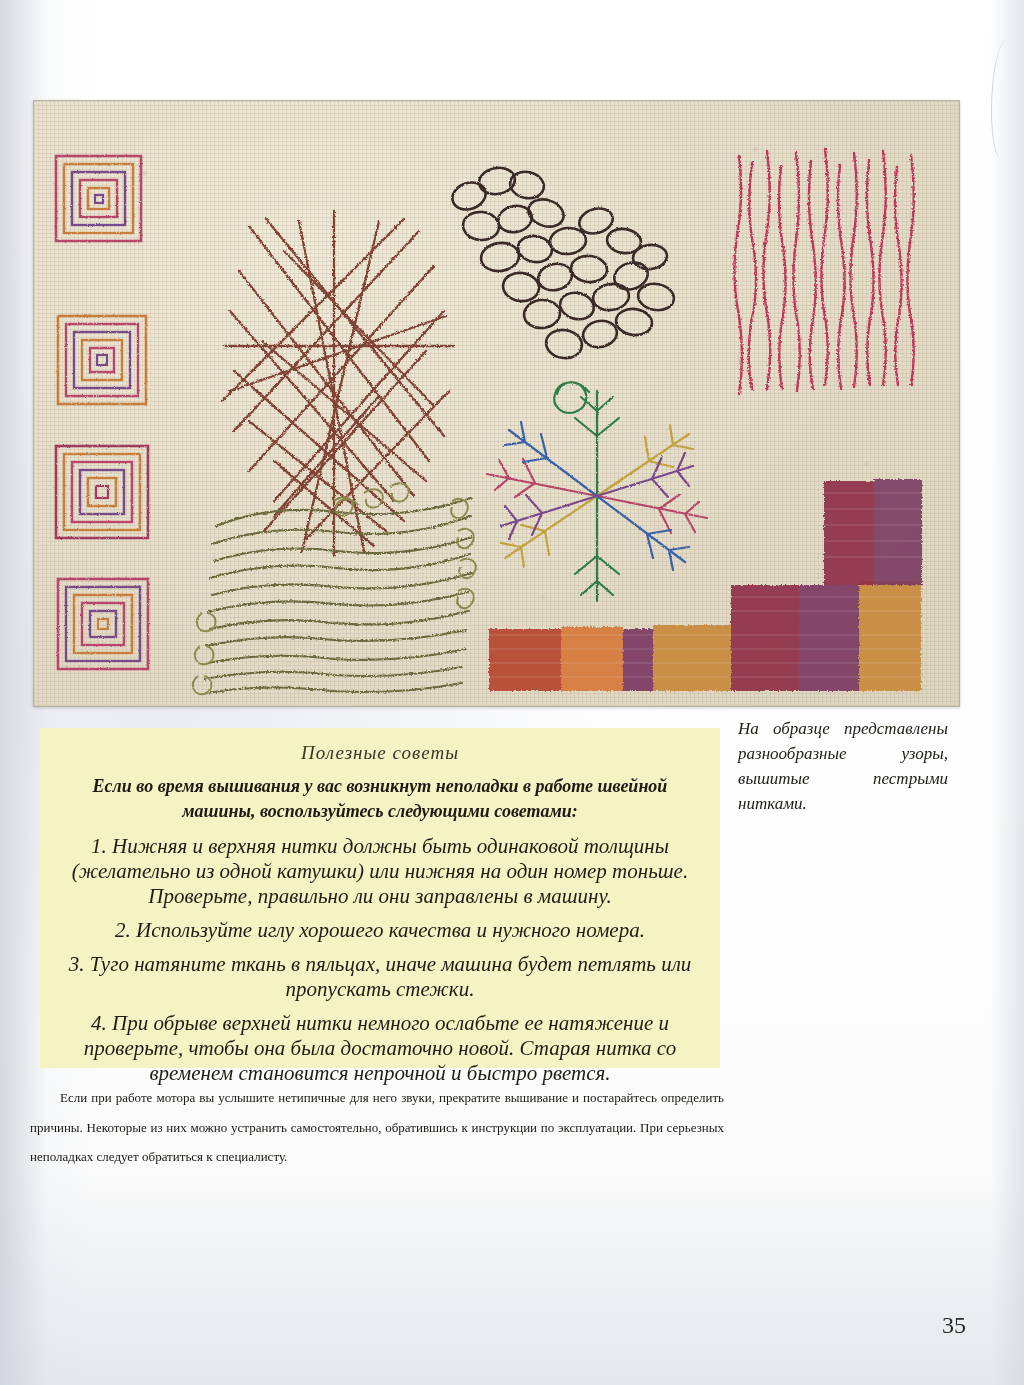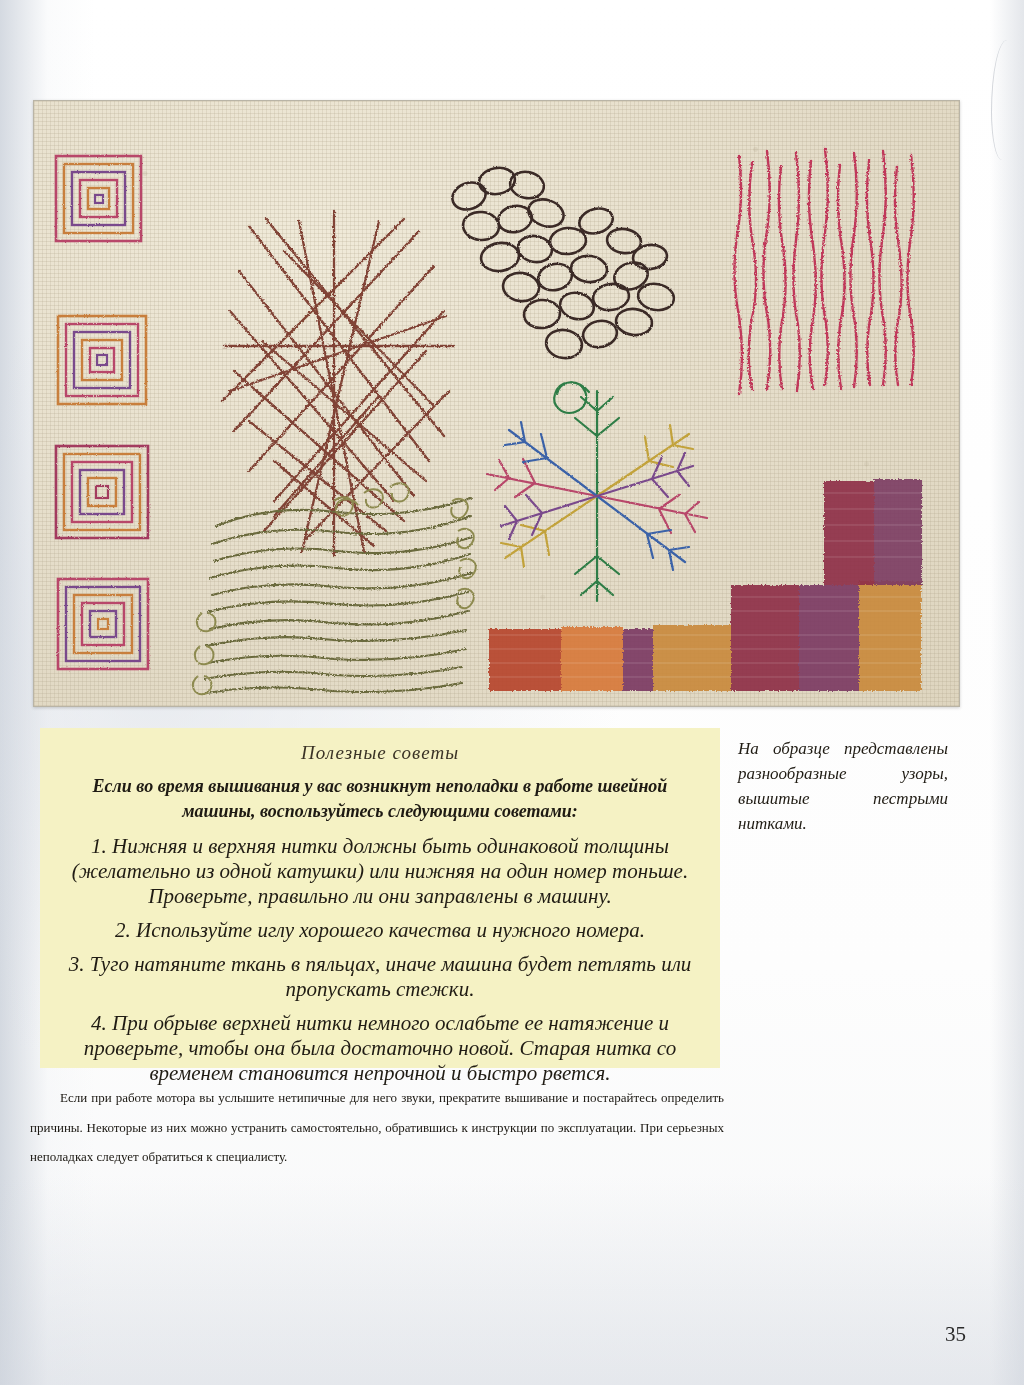--- a/index.html
+++ b/index.html
@@ -112,21 +112,21 @@
     font-size: 21px;
     line-height: 25px;
     color: #201c14;
     margin: 0 0 9px 0;
   }
 
   
   .caption {
     position: absolute;
     left: 738px;
-    top: 736px;
+    top: 716px;
     width: 210px;
     font-style: italic;
     font-size: 17px;
     line-height: 25px;
     color: #201c14;
     text-align: justify;
   }
   .caption .first-line { text-indent: 26px; }
 
   
@@ -138,22 +138,22 @@
     font-size: 13px;
     line-height: 29.5px;
     color: #1b1812;
     text-align: justify;
   }
   .body-text p { margin: 0; text-indent: 30px; }
 
   .page-number {
     position: absolute;
     right: 58px;
-    bottom: 38px;
-    font-size: 21px;
+    bottom: 46px;
+    font-size: 24px;
     color: #2a2a2a;
     font-family: "Liberation Serif", serif;
   }
 </style>
 </head>
 <body>
 
 <div class="page">
 
   <div class="scan-edge-right"></div>

